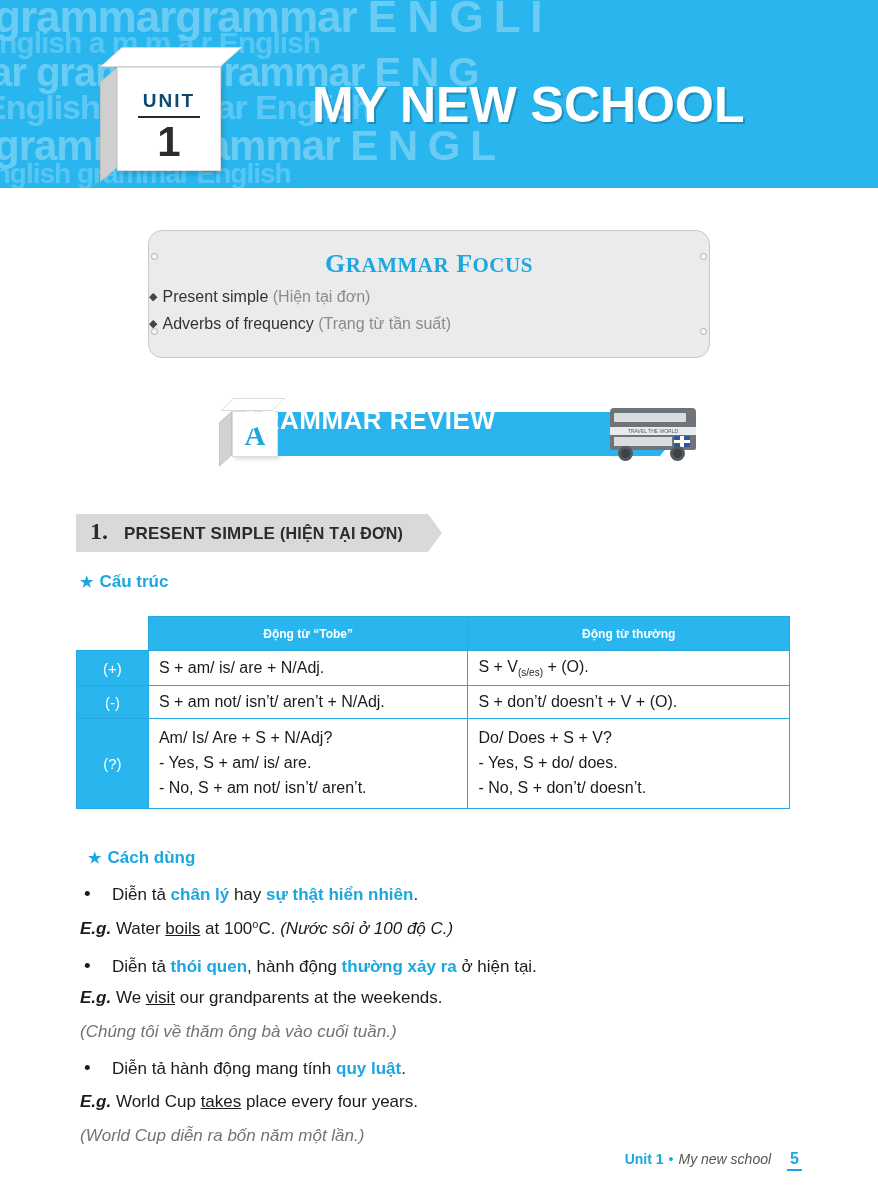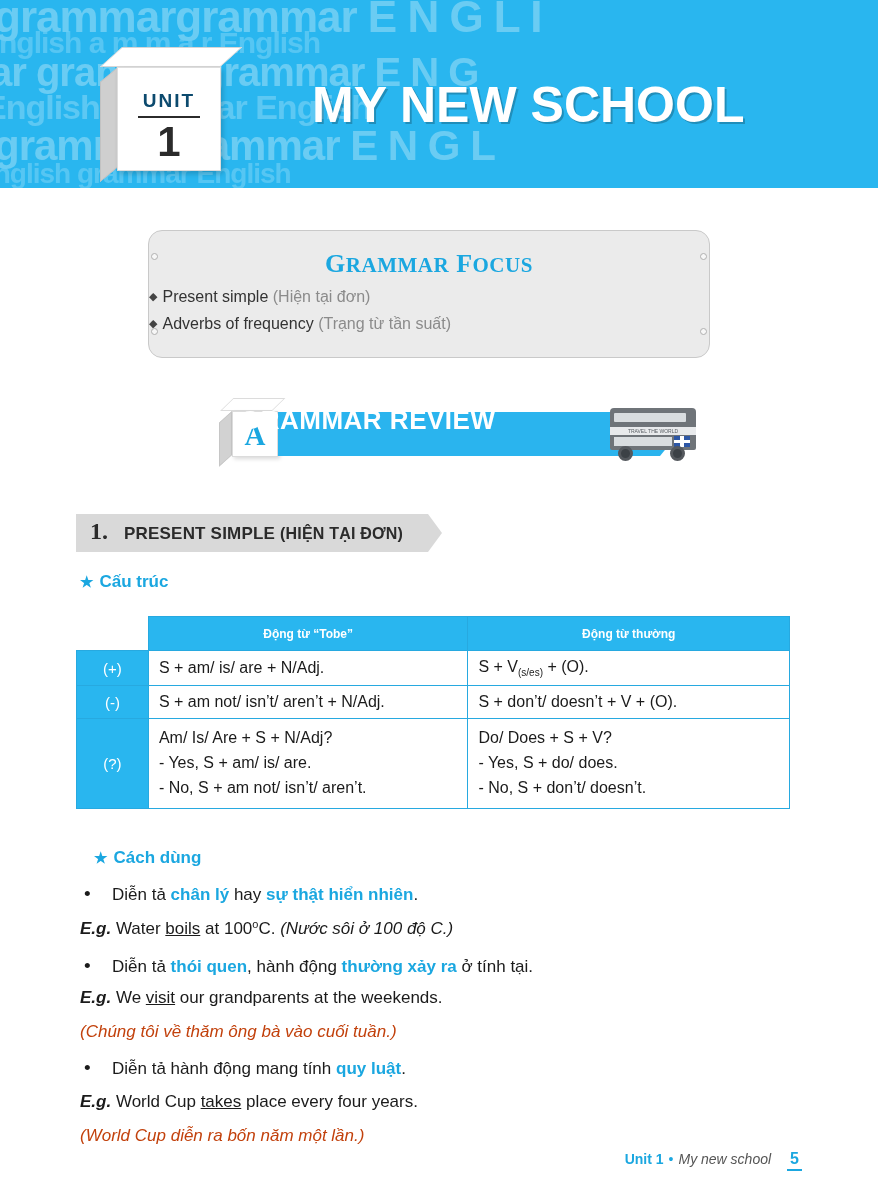--- a/index.html
+++ b/index.html
@@ -164,21 +164,21 @@
   .sec1-text {
     position: absolute; left: 48px; top: 10px; font-size: 17px; font-weight: bold;
     color: #2b2b2b; letter-spacing: .2px;
   }
   .sec1-text .vn { font-size: 16px; }
 
   
   .sub { position: absolute; font-size: 17px; font-weight: bold; color: #1ba7e0; }
   .sub .star { color: #1ba7e0; margin-right: 6px; font-size: 15px; }
   .sub-cautruc { left: 80px; top: 572px; }
-  .sub-cachdung { left: 94px; top: 848px; }
+  .sub-cachdung { left: 88px; top: 848px; }
 
   
   .tbl {
     position: absolute; left: 76px; top: 616px; width: 714px;
     border-collapse: collapse;
     font-size: 16px; color: #1b1b1b;
   }
   .tbl td, .tbl th { border: 1px solid #27a9e0; }
   .tbl thead th {
     background: #29b6ef; color: #ffffff; font-weight: bold;
@@ -197,21 +197,21 @@
   
   .blk { position: absolute; left: 80px; width: 760px; font-size: 17px; color: #1b1b1b; }
   .bullet { position: relative; padding-left: 32px; line-height: 1.3; }
   .bullet:before {
     content: "\2022"; position: absolute; left: 4px; top: -2px; font-size: 19px; color: #1b1b1b;
   }
   .eg { font-style: italic; font-weight: bold; margin-top: 37px; }
   .hl { color: #1ba7e0; font-weight: bold; }
   .u { text-decoration: underline; }
   .it { font-style: italic; }
-  .gray-it { font-style: italic; color: #c2410c; }
+  .gray-it { font-style: italic; color: #737373; }
   .sup { font-size: 11px; vertical-align: 6px; }
 
   .l1 { top: 884px; }
   .l2 { top: 918px; }
   .l3 { top: 956px; }
   .l4 { top: 988px; }
   .l5 { top: 1022px; }
   .l6 { top: 1058px; }
   .l7 { top: 1092px; }
   .l8 { top: 1126px; }
@@ -347,21 +347,21 @@
 
   <div class="blk l1">
     <div class="bullet"><span>Diễn tả </span><span class="hl">chân lý</span><span> hay </span><span class="hl">sự thật hiển nhiên</span><span>.</span></div>
   </div>
 
   <div class="blk l2">
     <span class="eg">E.g.</span><span> Water </span><span class="u">boils</span><span> at 100</span><span class="sup">o</span><span>C. </span><span class="it">(Nước sôi ở 100 độ C.)</span>
   </div>
 
   <div class="blk l3">
-    <div class="bullet"><span>Diễn tả </span><span class="hl">thói quen</span><span>, hành động </span><span class="hl">thường xảy ra</span><span> ở tính tại.</span></div>
+    <div class="bullet"><span>Diễn tả </span><span class="hl">thói quen</span><span>, hành động </span><span class="hl">thường xảy ra</span><span> ở hiện tại.</span></div>
   </div>
 
   <div class="blk l4">
     <span class="eg">E.g.</span><span> We </span><span class="u">visit</span><span> our grandparents at the weekends.</span>
   </div>
 
   <div class="blk l5">
     <span class="gray-it">(Chúng tôi về thăm ông bà vào cuối tuần.)</span>
   </div>
 

